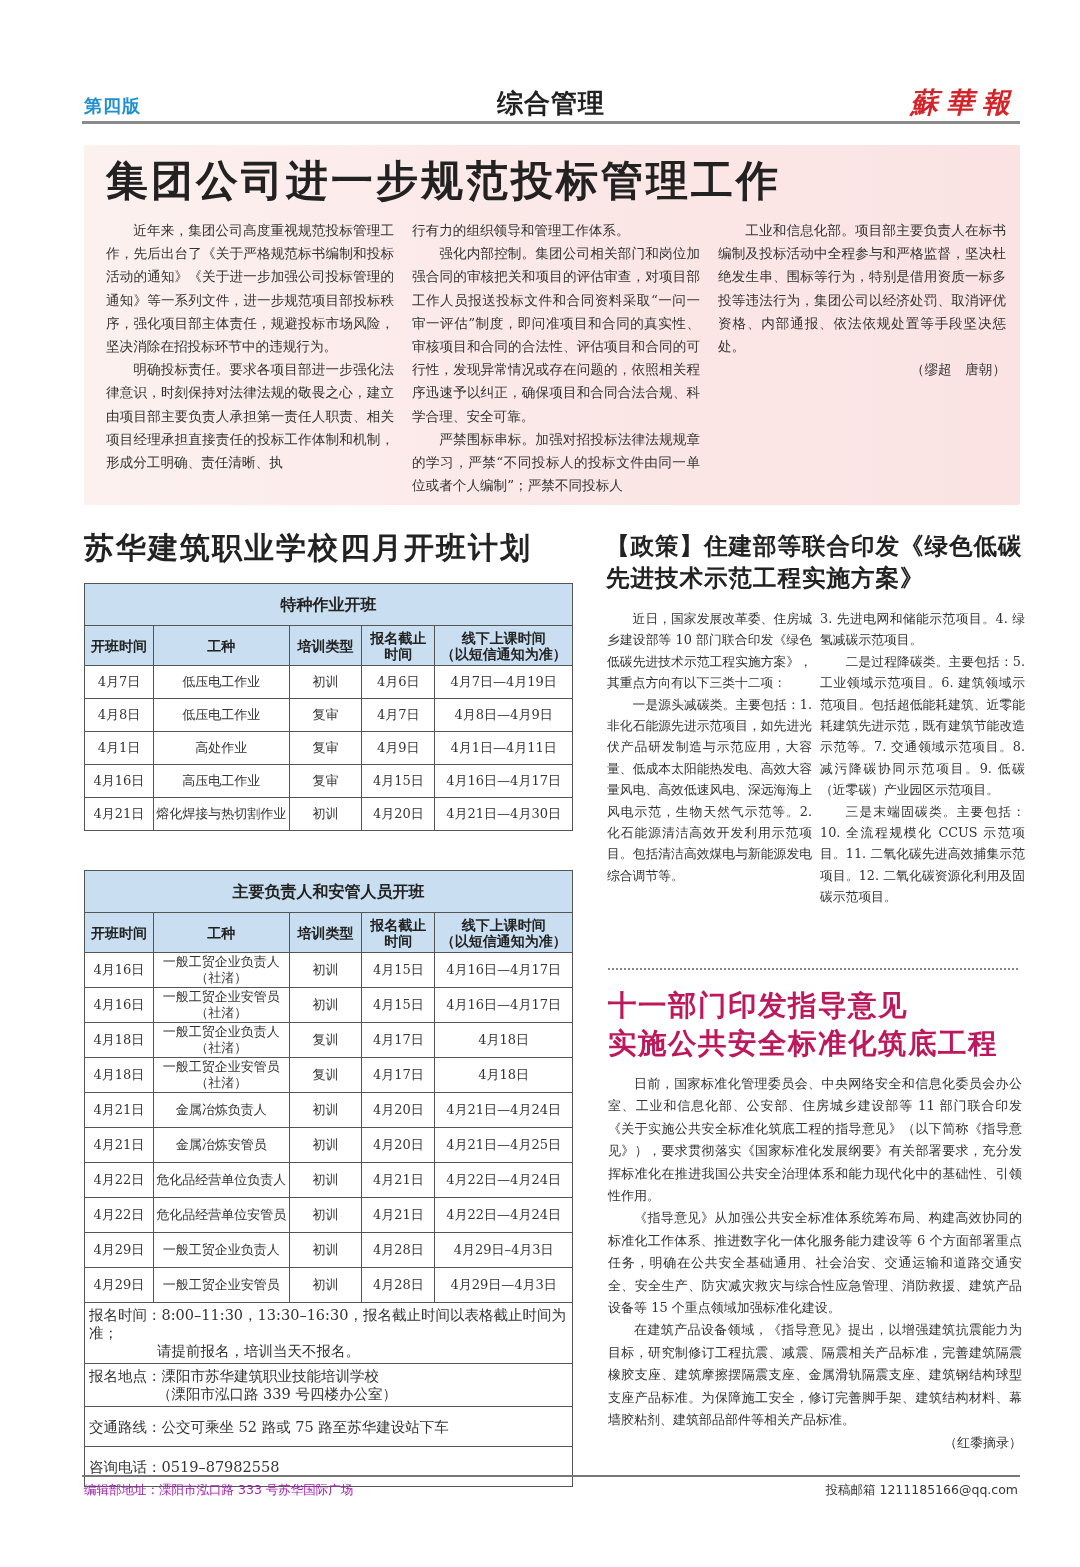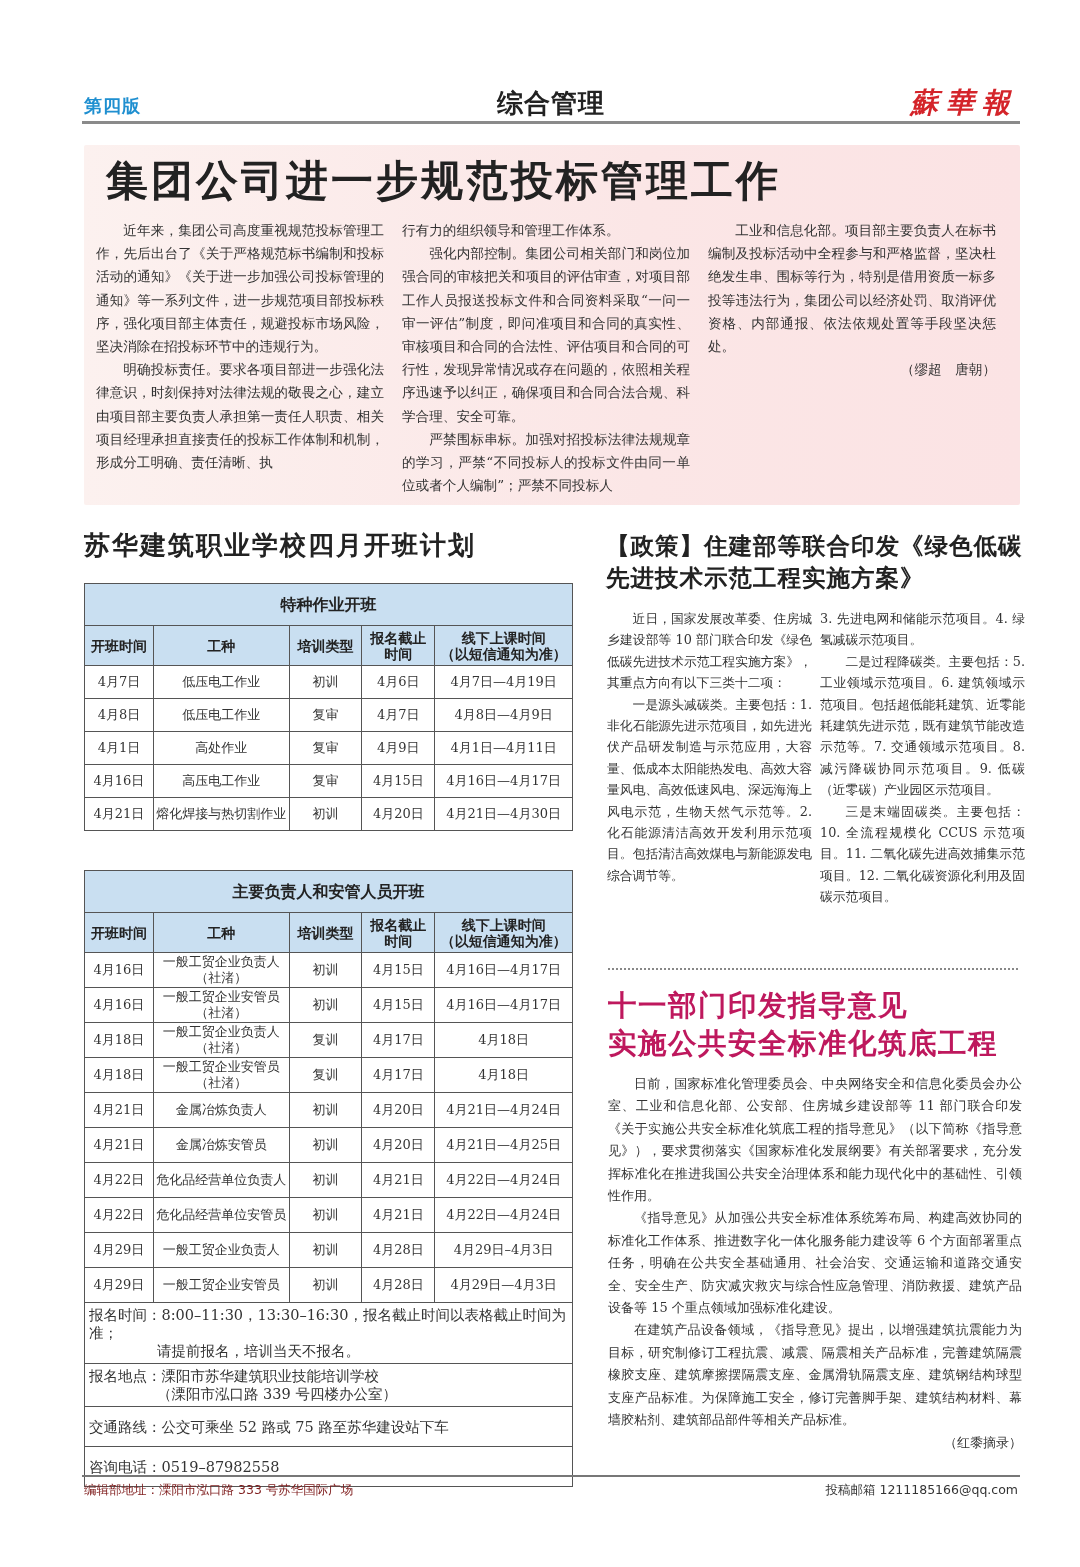--- a/index.html
+++ b/index.html
@@ -6,27 +6,27 @@
   html, body { width: 1080px; height: 1567px; background: #ffffff; }
   body { position: relative; font-family: "DejaVu Serif", "Liberation Serif", serif; color: #2a2a2a; overflow: hidden; }
 
   .masthead { position: absolute; left: 82px; top: 84px; width: 938px; height: 40px; border-bottom: 3px solid #8a8a8a; }
   .edition { position: absolute; left: 2px; top: 10px; font-family: "DejaVu Sans", sans-serif; font-weight: bold; font-size: 18px; color: #1f8fd0; letter-spacing: 1px; }
   .section-title { position: absolute; left: 0; right: 0; top: 2px; text-align: center; font-family: "DejaVu Sans", sans-serif; font-weight: bold; font-size: 26px; color: #222; letter-spacing: 1px; }
   .paper-name { position: absolute; right: 2px; top: 0px; font-family: "DejaVu Serif", serif; font-weight: bold; font-style: italic; font-size: 28px; color: #d4242a; letter-spacing: 8px; }
 
   .lead-box { position: absolute; left: 84px; top: 145px; width: 936px; height: 360px; border-radius: 2px; background: linear-gradient(90deg, #fcf1ef 0%, #fbe6e6 60%, #fbe3e4 100%); }
   .lead-title { position: absolute; left: 22px; top: 8px; font-family: "DejaVu Serif", serif; font-weight: bold; font-size: 42px; color: #222; letter-spacing: 3px; }
-  .lead-cols { position: absolute; left: 12px; top: 74px; width: 900px; display: flex; gap: 18px; }
+  .lead-cols { position: absolute; left: 22px; top: 74px; width: 900px; display: flex; gap: 18px; }
   .lead-col { width: 292px; font-size: 13.6px; line-height: 23.2px; color: #333; text-align: justify; }
   .lead-col p { text-indent: 2em; }
   .lead-col p.cont { text-indent: 0; }
   .byline { text-align: right; display: block; }
 
-  .school-title { position: absolute; left: 84px; top: 528px; font-family: "DejaVu Serif", serif; font-weight: bold; font-size: 26px; color: #222; letter-spacing: 2px; }
+  .school-title { position: absolute; left: 84px; top: 528px; font-family: "DejaVu Serif", serif; font-weight: bold; font-size: 30px; color: #222; letter-spacing: 2px; }
 
   table.plan { position: absolute; left: 84px; border-collapse: collapse; width: 489px; font-size: 13px; color: #333; }
   table.plan td, table.plan th { border: 1.5px solid #555; text-align: center; vertical-align: middle; padding: 0 2px; line-height: 16px; }
   table.plan th { background: #c9dff1; font-family: "DejaVu Sans", sans-serif; font-weight: bold; color: #222; font-size: 14px; }
   table.plan th.caption-cell { font-size: 16px; height: 42px; }
   table.plan th.head { height: 40px; }
   .t1 { top: 583px; border-radius: 24px; }
   .t1 td { height: 33px; }
   .t2 { top: 870px; }
   .t2 td { height: 35px; }
@@ -40,21 +40,21 @@
   .policy-col p.cont { text-indent: 0; }
 
   .dotted-rule { position: absolute; left: 608px; top: 968px; width: 410px; border-top: 2px dotted #888; }
 
   .std-title { position: absolute; left: 608px; top: 986px; width: 420px; font-family: "DejaVu Serif", serif; font-weight: bold; font-size: 28.5px; line-height: 38px; color: #be185d; letter-spacing: 1.5px; }
   .std-body { position: absolute; left: 608px; top: 1073px; width: 414px; font-size: 13px; line-height: 22.4px; color: #333; text-align: justify; }
   .std-body p { text-indent: 2em; }
   .std-body .byline { text-indent: 0; }
 
   .footer-rule { position: absolute; left: 82px; top: 1475px; width: 938px; border-top: 2px solid #777; }
-  .footer-left { position: absolute; left: 84px; top: 1482px; font-family: "DejaVu Sans", sans-serif; font-size: 12.5px; color: #7f1d1d; }
+  .footer-left { position: absolute; left: 84px; top: 1482px; font-family: "DejaVu Sans", sans-serif; font-size: 12.5px; color: #a21caf; }
   .footer-right { position: absolute; right: 62px; top: 1482px; font-family: "DejaVu Sans", sans-serif; font-size: 12.5px; color: #333; }
 </style>
 </head>
 <body>
 
 <header class="masthead">
   <span class="edition">第四版</span>
   <span class="section-title">综合管理</span>
   <span class="paper-name">蘇華報</span>
 </header>

